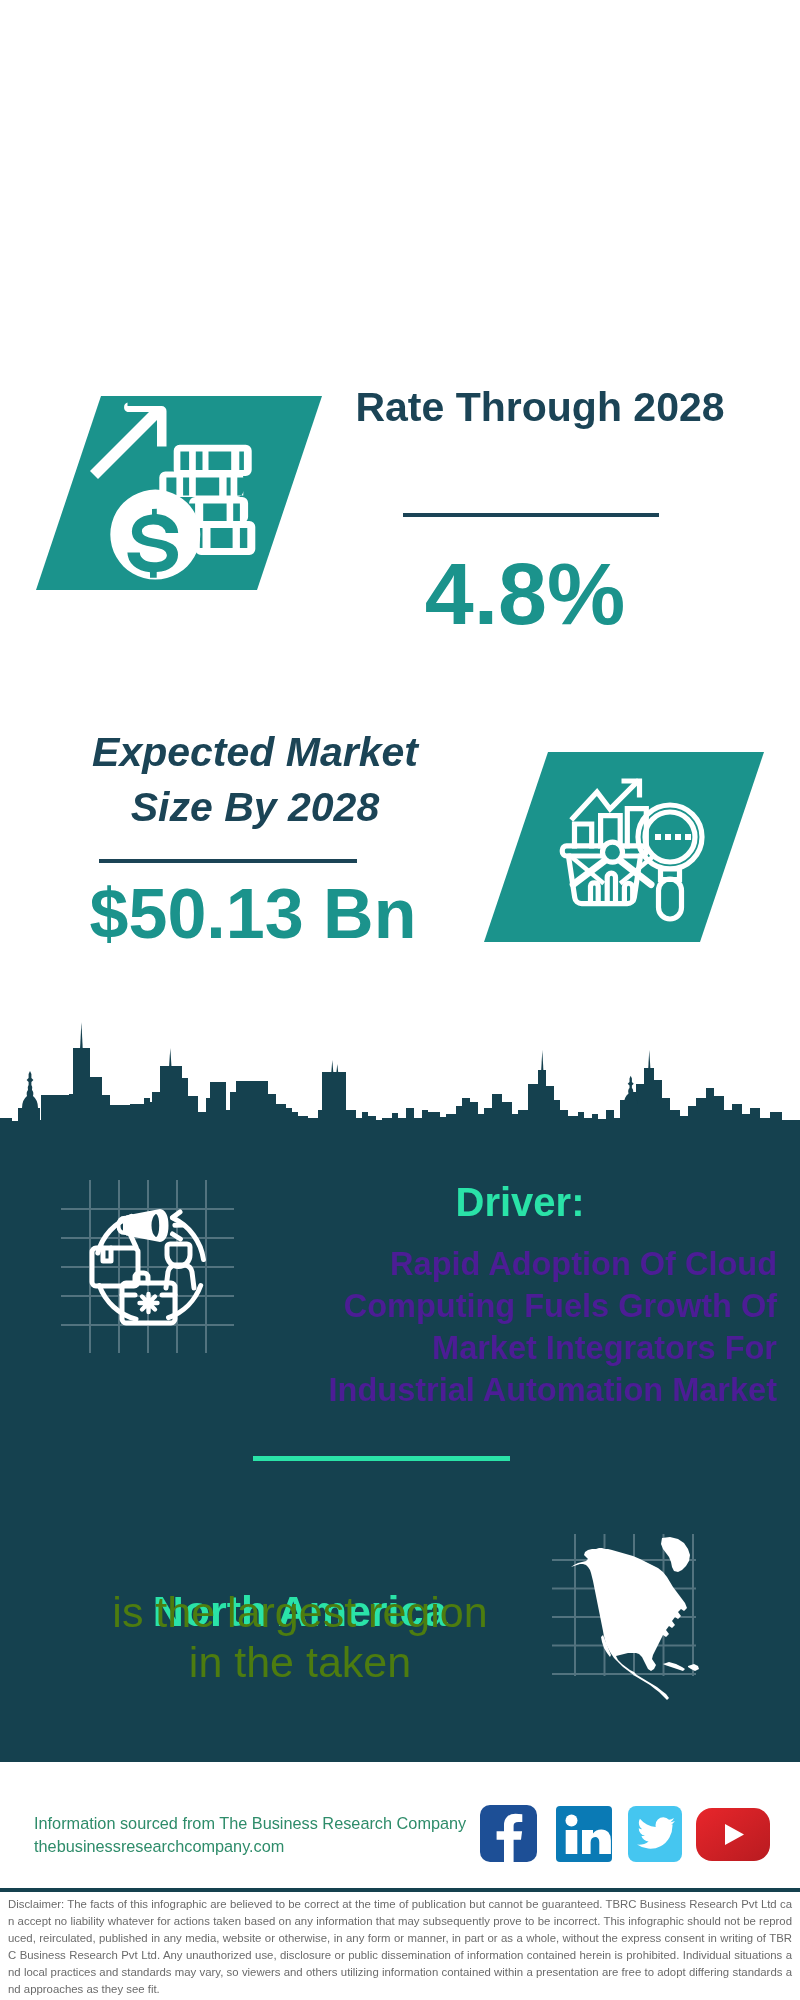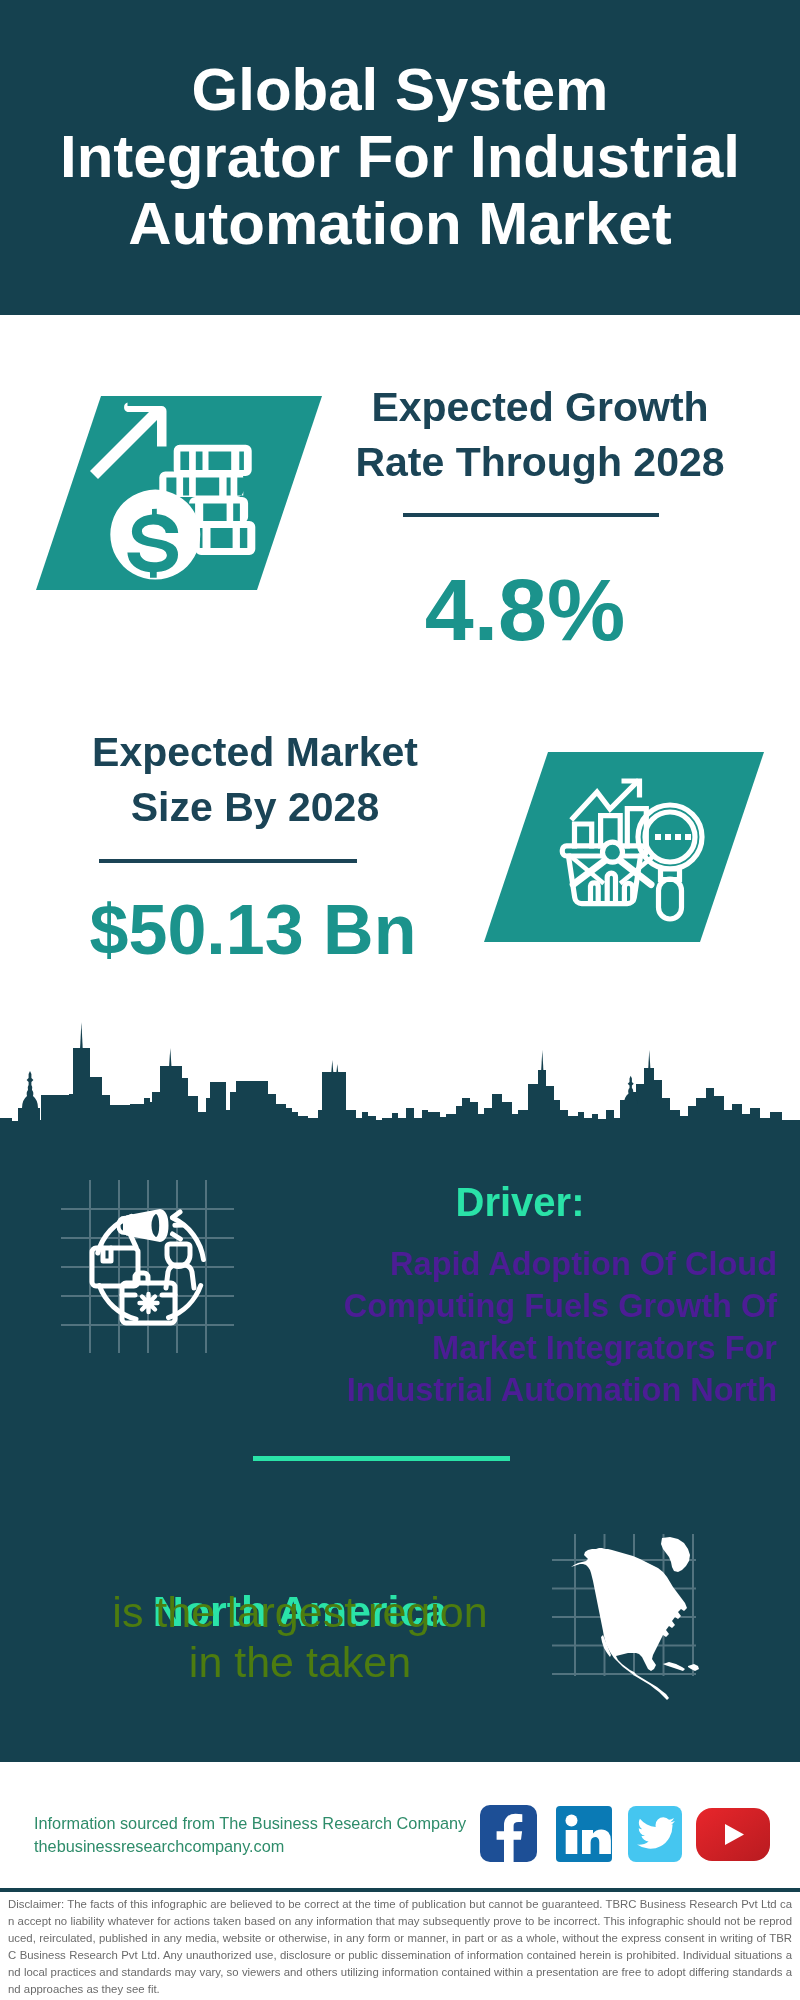--- a/index.html
+++ b/index.html
@@ -9,21 +9,21 @@
   
   .hdr{position:absolute;left:0;top:0;width:800px;height:315px;background:#15414f;}
   .hdr-title{position:absolute;left:0;top:56px;width:800px;text-align:center;color:#fff;
              font-weight:700;font-size:60px;line-height:67px;}
   .hdr-title div{white-space:nowrap;}
 
   
   .plg{position:absolute;background:#1b938c;}
   .stat-label{position:absolute;color:#1b4456;font-weight:700;font-size:41px;line-height:55px;text-align:center;}
   .stat-rule{position:absolute;height:4px;background:#1b4456;}
-  .stat-value{position:absolute;color:#1b938c;font-weight:700;line-height:1;text-align:center;white-space:nowrap;margin-top:16px;}
+  .stat-value{position:absolute;color:#1b938c;font-weight:700;line-height:1;text-align:center;white-space:nowrap;}
   .stat-value.big{font-size:88px;}
   .stat-value.med{font-size:70px;}
 
   
   .darkbody{position:absolute;left:0;top:1138px;width:800px;height:624px;background:#15414f;}
   .skyline{position:absolute;left:0;top:1008px;width:800px;height:136px;display:block;}
 
   .drv-head{position:absolute;color:#2ae3a8;font-weight:700;font-size:40px;line-height:44px;text-align:center;}
   .drv-text{position:absolute;color:#4c1d95;font-weight:700;font-size:32.5px;line-height:42px;text-align:right;}
   .drv-rule{position:absolute;height:5px;background:#2ae3a8;}
@@ -35,27 +35,20 @@
   .ftr{position:absolute;left:0;top:1762px;width:800px;height:238px;background:#fff;}
   .ftr-src{position:absolute;color:#2e8c6a;font-size:16.3px;line-height:23px;}
   .ftr-line{position:absolute;left:0;top:1888px;width:800px;height:3.5px;background:#15414f;}
   .disc{position:absolute;left:8px;top:1896px;width:784px;color:#6b6b6b;font-size:11.38px;line-height:17px;text-align:justify;word-break:break-all;}
 </style>
 </head>
 <body>
 
 <div class="page">
 
-  <div class="hdr">
-    <div class="hdr-title">
-      <div>Global System</div>
-      <div>Integrator For Industrial</div>
-      <div>Automation Market</div>
-    </div>
-  </div>
 
   <div class="plg" style="left:36px;top:396px;width:286px;height:194px;clip-path:polygon(65px 0,286px 0,221px 194px,0 194px);">
   </div>
   <svg class="ic" width="190" height="185" viewBox="0 0 190 185" style="position:absolute;left:88px;top:402px;">
     <g fill="#fff">
       <path d="M39.5 4 h34 a5 5 0 0 1 5 5 v35.5 h-9.5 v-26.5 l-59 59 -8 -8 59 -59 h-21.5 a5 5 0 0 1 0 -9.5 z"></path>
       <path fill-rule="evenodd" d="M91.7 42.7 h66 a6 6 0 0 1 6 6 v19.4 a6 6 0 0 1 -6 6 h-66 a6 6 0 0 1 -6 -6 v-19.4 a6 6 0 0 1 6 -6 z
                M92.4 49.4 v18.7 h8.7 v-18.7 z M107.8 49.4 v18.7 h6.7 v-18.7 z M120.5 49.4 v18.7 h22.7 v-18.7 z M151.3 49.4 v18.7 h4.6 v-18.7 z"></path>
       <path fill-rule="evenodd" d="M77.3 69.4 h72 a6 6 0 0 1 6 6 v13.5 a6 6 0 0 1 -6 6 h-72 a6 6 0 0 1 -6 -6 v-13.5 a6 6 0 0 1 6 -6 z
                M78.4 75.5 v18 h10 v-18 z M95.1 75.5 v18 h6 v-18 z M107.8 75.5 v18 h23.4 v-18 z M138.6 75.5 v18 h4 v-18 z M149.3 75.5 v18 h6 v-18 z"></path>
@@ -67,27 +60,26 @@
                M64 106.9 v5.5 q-9.3 0.8 -14.7 5.5 q-5.4 4.7 -5.4 11.5 q0 6.1 4.4 9.8 q4.4 3.7 15.5 5.6
                q9.1 1.6 12.1 3.4 q3 1.8 3 4.7 q0 3.3 -3.4 5.3 q-3.4 2 -9.6 2 q-6.4 0 -10.1 -2.7
                q-3.7 -2.6 -4 -7 h-12.4 q0.3 8.2 6.4 13.6 q6.1 5.4 16.2 6.1 v5.5 h6.7 v-5.6
                q9.9 -0.8 15.6 -5.4 q5.7 -4.6 5.7 -11.9 q0 -6.5 -5 -10.2 q-5 -3.8 -16.9 -5.7
                q-8.7 -1.5 -11.4 -3.2 q-2.8 -1.7 -2.8 -4.4 q0 -2.9 2.9 -4.8 q2.9 -2 8.5 -2 q5.7 0 8.9 2.4
                q3.2 2.4 3.6 6.1 h12.4 q-0.3 -7.7 -6.2 -13 q-5.9 -5.3 -15.2 -6 v-5.2 z"></path>
     </g>
   </svg>
 
   <div class="stat-label" style="left:340px;top:380px;width:400px;">
-    <div>Expected Growth</div>
     <div>Rate Through 2028</div>
   </div>
   <div class="stat-rule" style="left:403px;top:513px;width:256px;"></div>
   <div class="stat-value big" style="left:340px;top:550px;width:370px;">4.8%</div>
 
-  <div class="stat-label" style="left:55px;top:725px;width:400px;">
+  <div class="stat-label" style="left:55px;top:725px;width:400px;font-style:italic;">
     <div>Expected Market</div>
     <div>Size By 2028</div>
   </div>
   <div class="stat-rule" style="left:99px;top:859px;width:258px;"></div>
   <div class="stat-value med" style="left:55px;top:879px;width:396px;">$50.13 Bn</div>
 
   <div class="plg" style="left:484px;top:752px;width:280px;height:190px;clip-path:polygon(64px 0,280px 0,216px 190px,0 190px);">
   </div>
   <svg width="172" height="162" viewBox="0 0 172 162" style="position:absolute;left:540px;top:762px;">
     <g fill="none" stroke="#fff" stroke-width="5.2" stroke-linecap="square" stroke-linejoin="miter">
@@ -164,21 +156,21 @@
                M68 31.8 q-4.5 3.5 -4.5 11.7 q0 8.2 4.5 11.7 q3.2 -2.2 3.2 -11.7 q0 -9.5 -3.2 -11.7 z"></path>
       <path fill-rule="evenodd" d="M37.5 33.8 q-9 0 -9 9.6 q0 9.6 9 9.6 l2 -0.3 v-18.6 z
                M35 38.2 q-2.5 0.8 -2.5 5.2 q0 4.4 2.5 5.2 z"></path>
     </g>
   </svg>
   <div class="drv-head" style="left:270px;top:1180px;width:500px;">Driver:</div>
   <div class="drv-text" style="left:272px;top:1243px;width:505px;">
     <div>Rapid Adoption Of Cloud</div>
     <div>Computing Fuels Growth Of</div>
     <div>Market Integrators For</div>
-    <div>Industrial Automation North</div>
+    <div>Industrial Automation Market</div>
   </div>
   <div class="drv-rule" style="left:253px;top:1456px;width:257px;"></div>
 
   <svg width="150" height="150" viewBox="0 0 150 150" style="position:absolute;left:548px;top:1530px;">
     <g stroke="#52737f" stroke-width="2" fill="none">
       <path d="M27 4 V146 M56.5 4 V146 M86 4 V146 M115.5 4 V146 M145 4 V146"></path>
       <path d="M4 30 H148 M4 58.5 H148 M4 87 H148 M4 115.5 H148 M4 144 H148"></path>
     </g>
   </svg>
   <svg width="140" height="166" viewBox="0 0 140 166" style="position:absolute;left:566px;top:1534px;">

